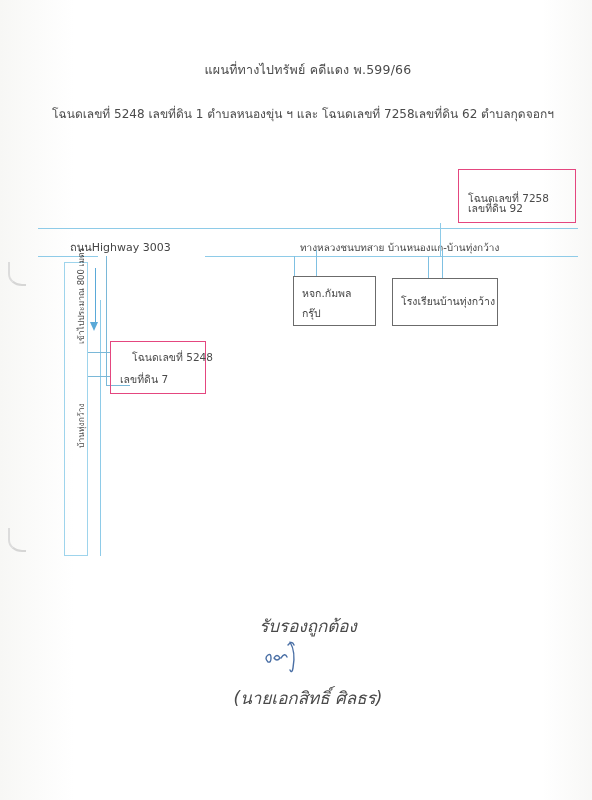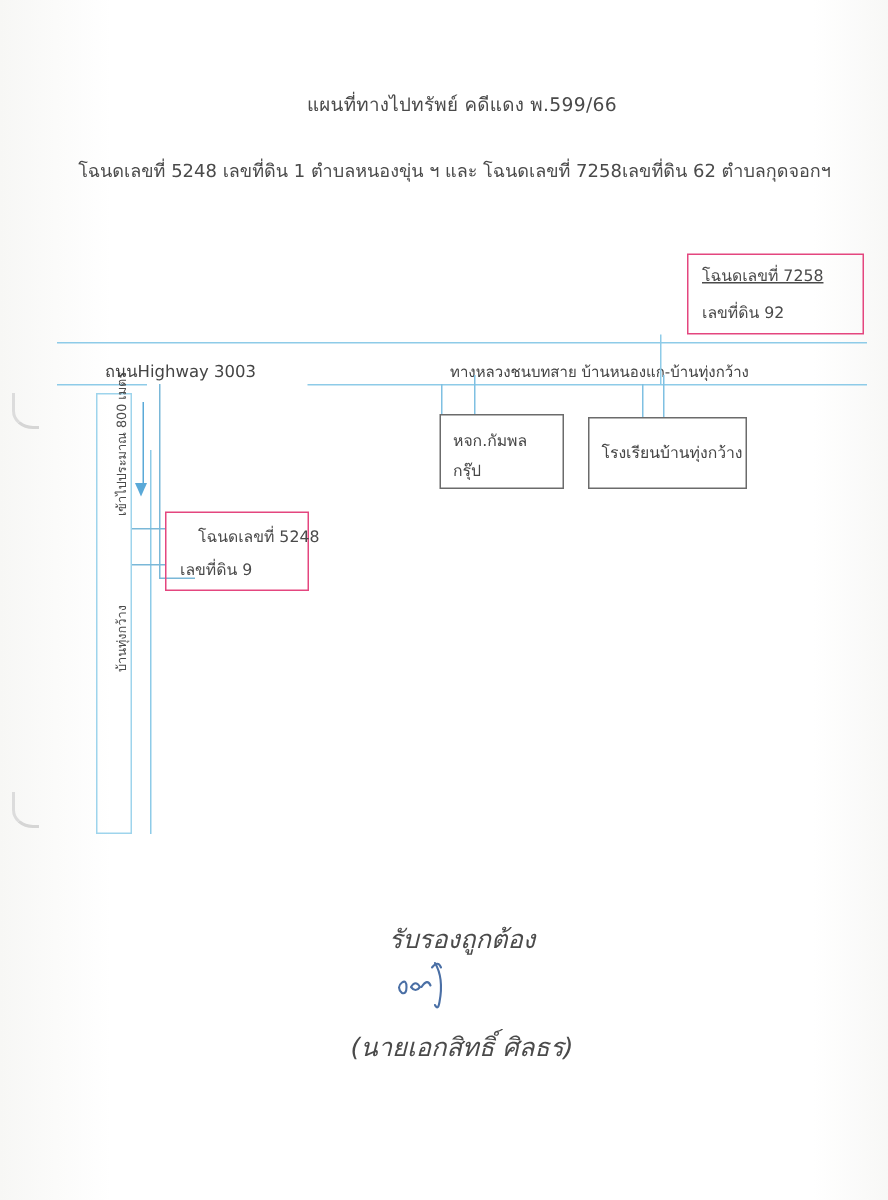--- a/index.html
+++ b/index.html
@@ -180,29 +180,29 @@
   <div class="hline dark" style="left:106px; top:385px; width:24px;"></div>
 
   <div id="down-arrow-shaft" style="left:95px; top:268px; height:56px;"></div>
   <div id="down-arrow-head" style="left:90px; top:322px;"></div>
 
   <div class="vlabel" style="left:74px; top:344px;">เข้าไปประมาณ 800 เมตร</div>
 
   <div class="vlabel" style="left:74px; top:448px;">บ้านทุ่งกว้าง</div>
 
   <div class="redbox" style="left:458px; top:169px; width:118px; height:54px;">
-    <div class="line" style="top:5px;text-decoration:underline;">โฉนดเลขที่ 7258</div>
+    <div class="line" style="top:20px;">โฉนดเลขที่ 7258</div>
     <div class="line" style="top:30px;">เลขที่ดิน 92</div>
   </div>
 
   <div class="vline" style="left:440px; top:223px; height:33px;"></div>
 
   <div class="redbox" style="left:110px; top:341px; width:96px; height:53px;">
     <div class="line" style="top:7px;margin-left:12px;">โฉนดเลขที่ 5248</div>
-    <div class="line" style="top:29px;">เลขที่ดิน 9</div>
+    <div class="line" style="top:29px;">เลขที่ดิน 7</div>
   </div>
 
   <div class="hline dark" style="left:88px; top:352px; width:22px;"></div>
   <div class="hline dark" style="left:88px; top:376px; width:22px;"></div>
 
   <div class="greybox" style="left:293px; top:276px; width:83px; height:50px;">
     <div class="line" style="top:8px;">หจก.กัมพล</div>
     <div class="line" style="top:28px;">กรุ๊ป</div>
   </div>
 

